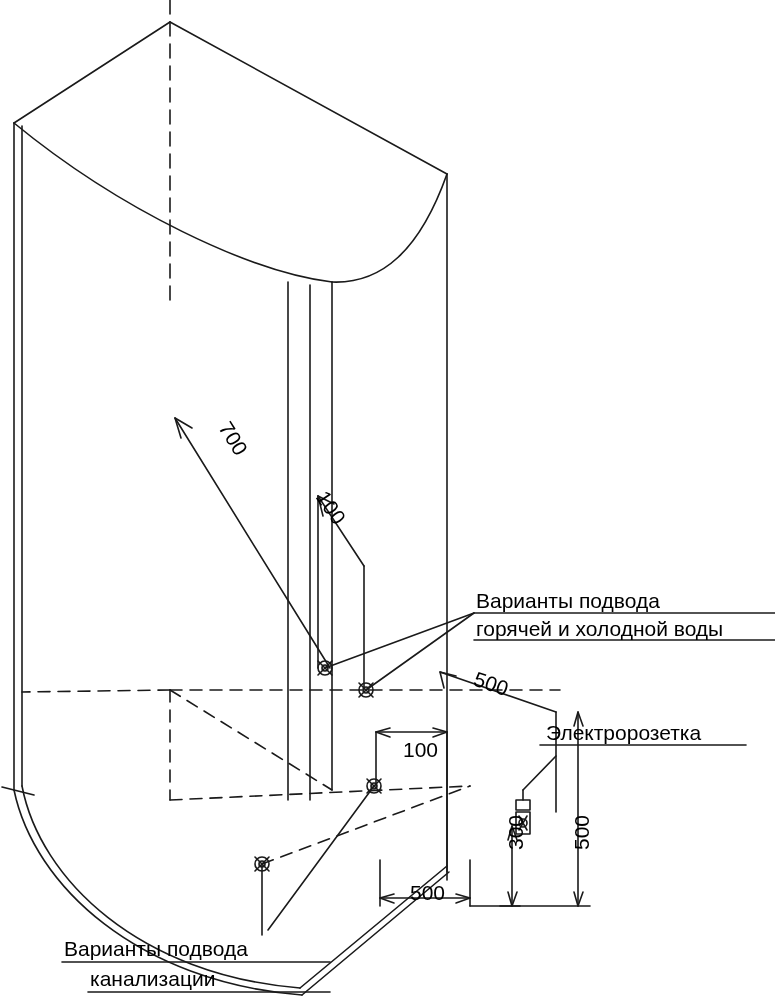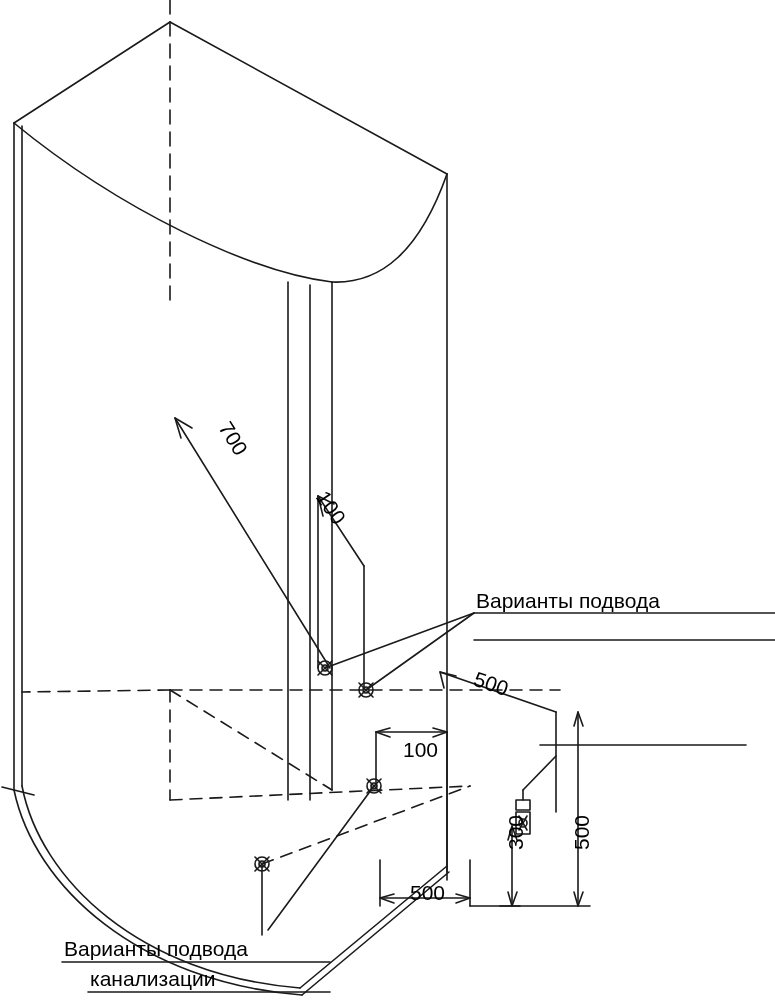--- a/index.html
+++ b/index.html
@@ -170,18 +170,20 @@
 
   <div class="lbl dim" style="left:403px; top:739px;">100</div>
 
   <div class="lbl dim" style="left:410px; top:882px;">500</div>
 
   <div class="lbl dim" style="left:505px; top:850px; transform:rotate(-90deg); transform-origin:left top;">300</div>
 
   <div class="lbl dim" style="left:571px; top:850px; transform:rotate(-90deg); transform-origin:left top;">500</div>
 
   <div class="lbl note" style="left:476px; top:590px;">Варианты подвода</div>
+  <div class="lbl note" style="left:476px; top:618px;">горячей и холодной воды</div>
 
+  <div class="lbl note" style="left:546px; top:722px;">Электророзетка</div>
 
   <div class="lbl note" style="left:64px; top:938px;">Варианты подвода</div>
   <div class="lbl note" style="left:90px; top:968px;">канализации</div>
 
 </div>
 
 </body></html>

